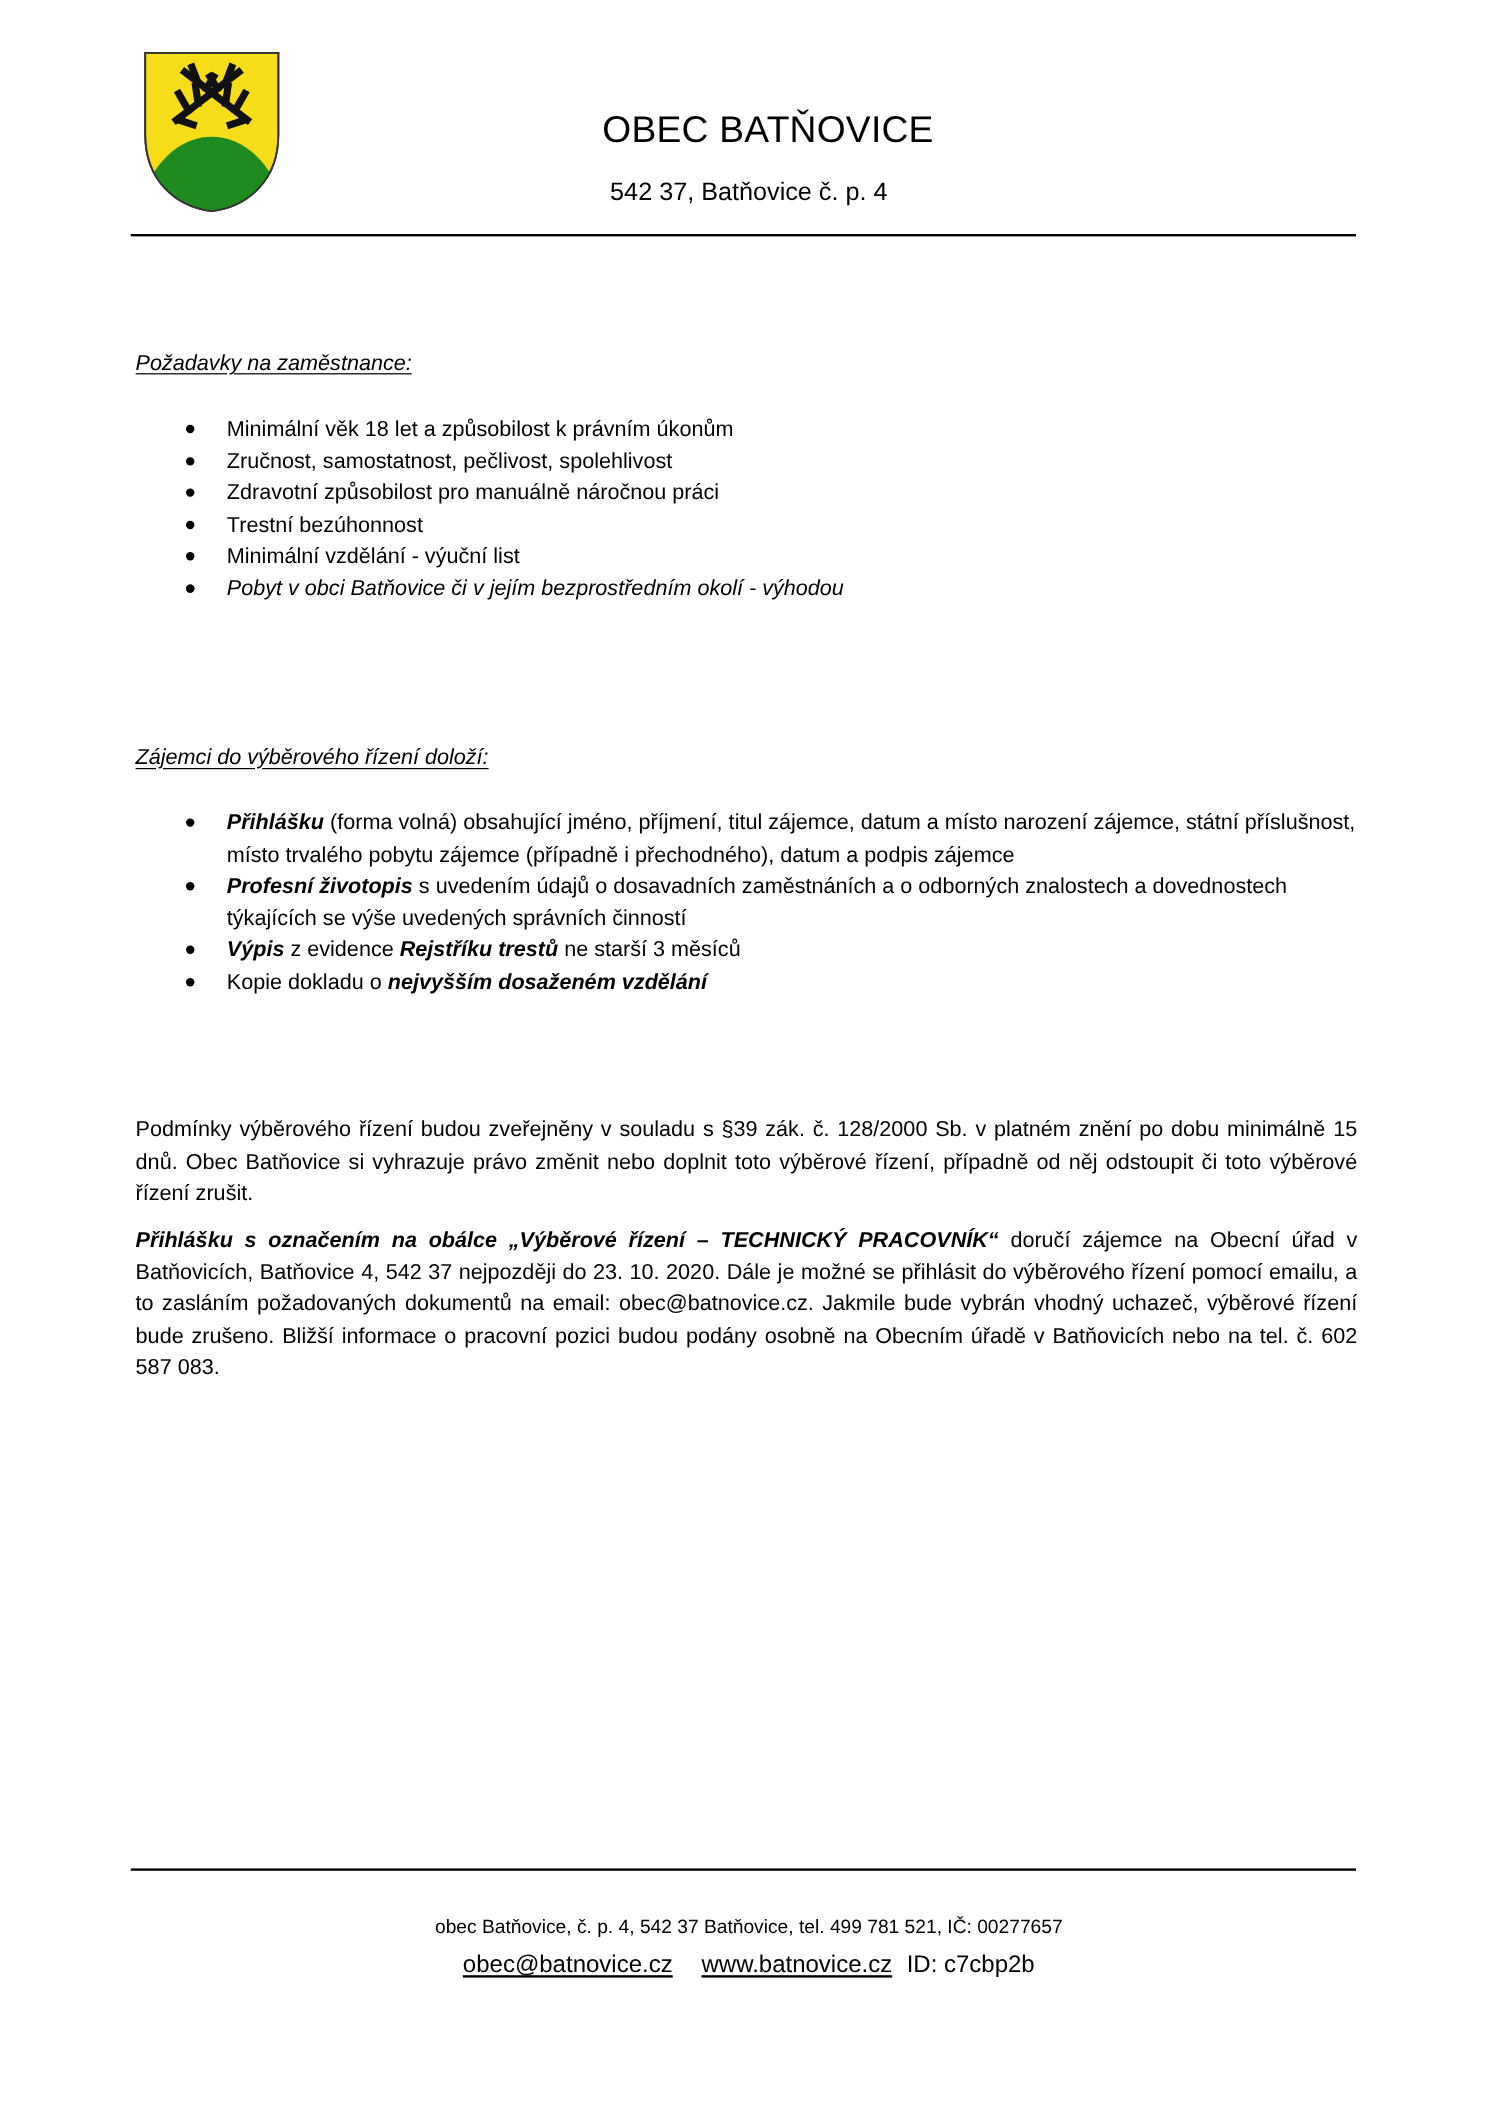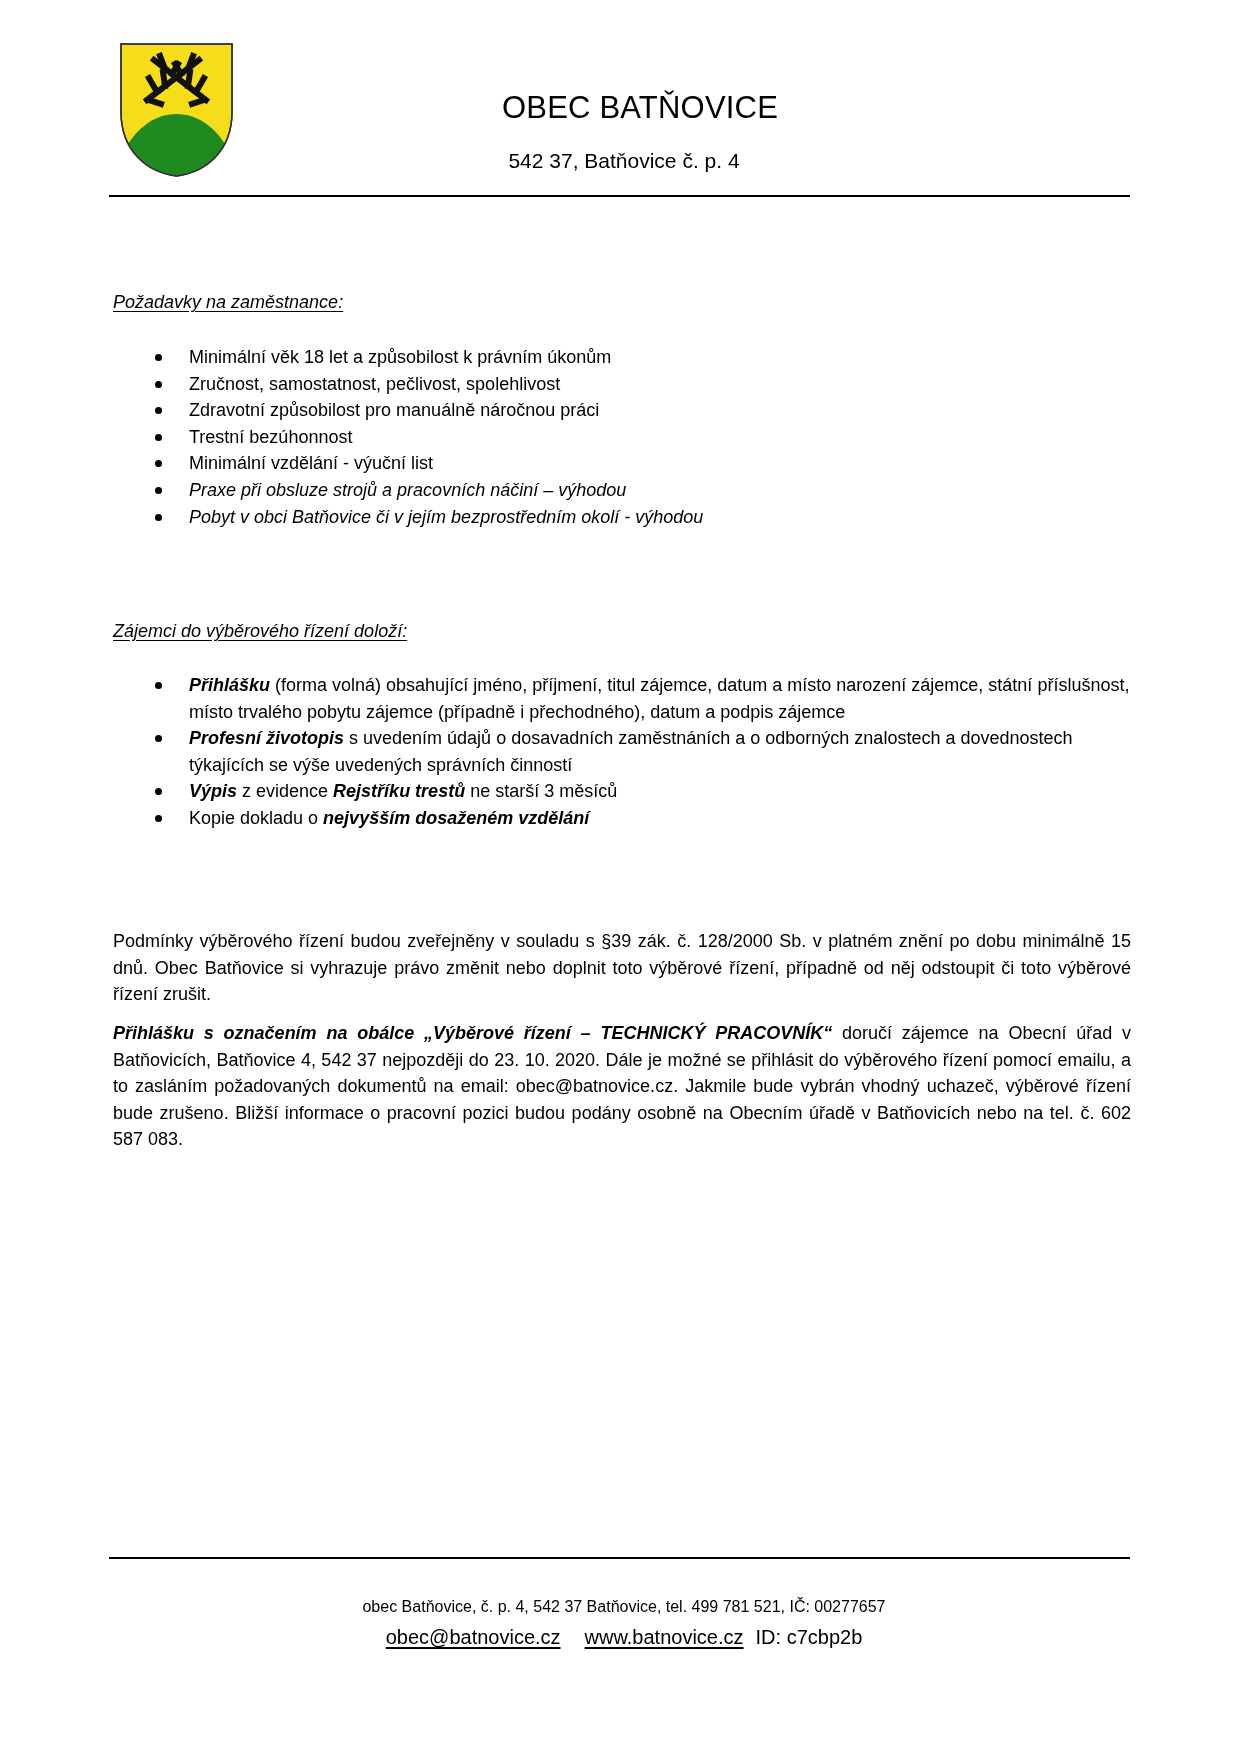--- a/index.html
+++ b/index.html
@@ -82,21 +82,21 @@
 <div id="subtitle" class="abs"><span>542 37, Batňovice č. p. 4</span></div>
 <div id="rule-top" class="abs rule"></div>
 
 <div id="sec1-heading" class="abs content heading">Požadavky na zaměstnance:</div>
 <ul id="list1" class="abs content">
   <li><span class="bullet"></span><span>Minimální věk 18 let a způsobilost k právním úkonům</span></li>
   <li><span class="bullet"></span><span>Zručnost, samostatnost, pečlivost, spolehlivost</span></li>
   <li><span class="bullet"></span><span>Zdravotní způsobilost pro manuálně náročnou práci</span></li>
   <li><span class="bullet"></span><span>Trestní bezúhonnost</span></li>
   <li><span class="bullet"></span><span>Minimální vzdělání  - výuční list</span></li>
-  <li><span class="bullet"></span><span class="it">Praxe při obsluze strojů a pracovních náčiní – výhodou</span></li>
+  <li><span class="bullet"></span></li>
   <li><span class="bullet"></span><span class="it">Pobyt v obci Batňovice či v jejím bezprostředním okolí - výhodou</span></li>
 </ul>
 
 <div id="sec2-heading" class="abs content heading">Zájemci do výběrového řízení doloží:</div>
 <ul id="list2" class="abs content">
   <li><span class="bullet"></span><span class="bi">Přihlášku</span><span> (forma volná) obsahující jméno, příjmení, titul zájemce, datum a místo narození zájemce, státní příslušnost, místo trvalého pobytu zájemce (případně i přechodného), datum a podpis zájemce</span></li>
   <li><span class="bullet"></span><span class="bi">Profesní životopis</span><span> s uvedením údajů o dosavadních zaměstnáních a o odborných znalostech a dovednostech týkajících se výše uvedených správních činností</span></li>
   <li><span class="bullet"></span><span class="bi">Výpis</span><span> z evidence </span><span class="bi">Rejstříku trestů</span><span> ne starší 3 měsíců</span></li>
   <li><span class="bullet"></span><span>Kopie dokladu o </span><span class="bi">nejvyšším dosaženém vzdělání</span></li>
 </ul>

